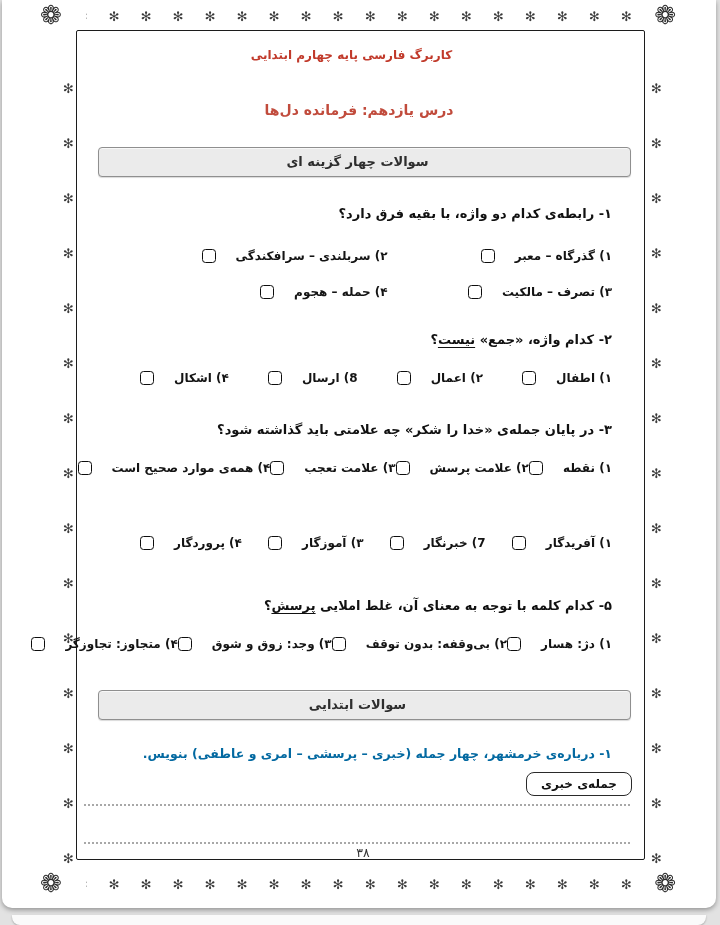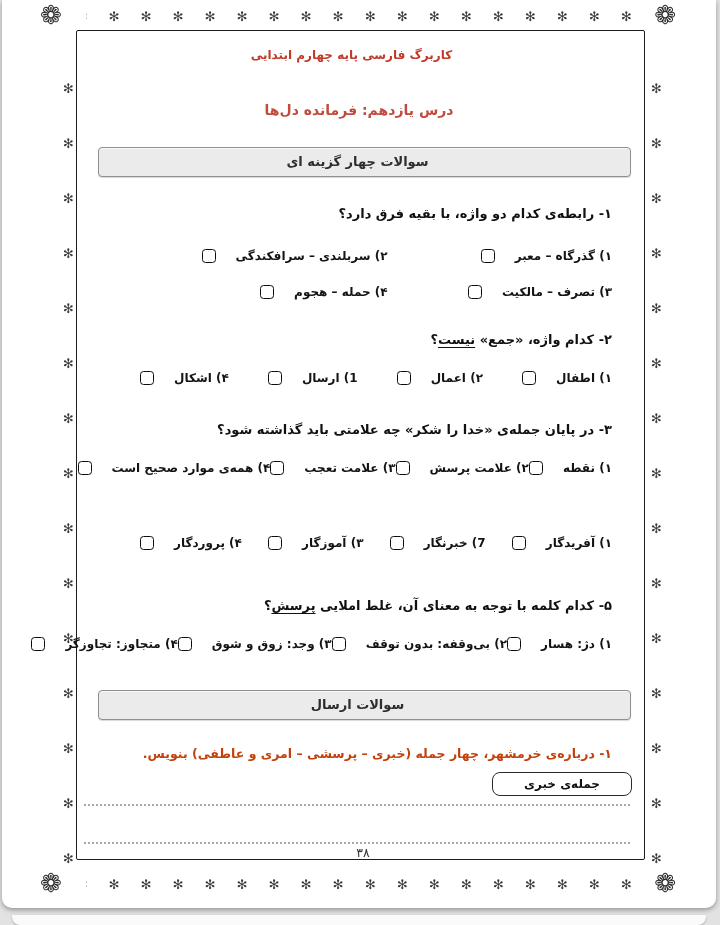--- a/index.html
+++ b/index.html
@@ -81,25 +81,25 @@
     display:flex; justify-content:space-between; align-items:center;
   }
   .option { display:inline-flex; align-items:center; gap:20px; direction:rtl; }
   .ol { font-size:12px; font-weight:600; color:#141414; white-space:nowrap; }
   .cb {
     width:14px; height:14px; flex:0 0 14px;
     border:1.7px solid #0d0d0d; border-radius:3.5px; background:#fff;
   }
 
   
-  .eq { position:absolute; right:104px; left:92px; top:746px; font-size:12.5px; font-weight:bold; color:#c2410c; }
+  .eq { position:absolute; right:104px; left:92px; top:746px; font-size:12.5px; font-weight:bold; color:#0369a1; }
   .abox {
     position:absolute; right:84px;
     border:1.5px solid #2a2a2a; border-radius:8px;
-    padding:4px 31px; font-size:12px; font-weight:bold; color:#111; background:#fff;
+    padding:4px 14px; font-size:12px; font-weight:bold; color:#111; background:#fff;
   }
   .abox1 { top:772px; }
   .abox2 { top:810px; }
   .aline { position:absolute; left:82px; right:86px; height:0; border-top:2px dotted #a8a8a8; }
   .aline1 { top:804px; }
   .aline2 { top:842px; }
 
   .pnum { position:absolute; top:845px; left:0; right:0; text-align:center; font-size:12.5px; color:#333;padding-left:8px; }
 </style>
 </head>
@@ -152,21 +152,21 @@
       <div class="opts-row">
         <div class="option">
           <span class="ol">۱) اطفال</span>
           <span class="cb"></span>
         </div>
         <div class="option">
           <span class="ol">۲) اعمال</span>
           <span class="cb"></span>
         </div>
         <div class="option">
-          <span class="ol">1) ارسال</span>
+          <span class="ol">8) ارسال</span>
           <span class="cb"></span>
         </div>
         <div class="option">
           <span class="ol">۴) اشکال</span>
           <span class="cb"></span>
         </div>
       </div>
     </div>
 
     <div class="q q3">
@@ -229,21 +229,21 @@
           <span class="ol">۳) وجد: زوق و شوق</span>
           <span class="cb"></span>
         </div>
         <div class="option">
           <span class="ol">۴) متجاوز: تجاوزگر</span>
           <span class="cb"></span>
         </div>
       </div>
     </div>
 
-    <div class="bar bar2">سوالات ارسال</div>
+    <div class="bar bar2">سوالات ابتدایی</div>
     <div class="eq">۱- درباره‌ی خرمشهر، چهار جمله (خبری – پرسشی – امری و عاطفی) بنویس.</div>
 
     <div class="abox abox1">جمله‌ی خبری</div>
     <div class="aline aline1"></div>
 
     <div class="aline aline2"></div>
 
     <div class="pnum">۳۸</div>
   </div>
 

